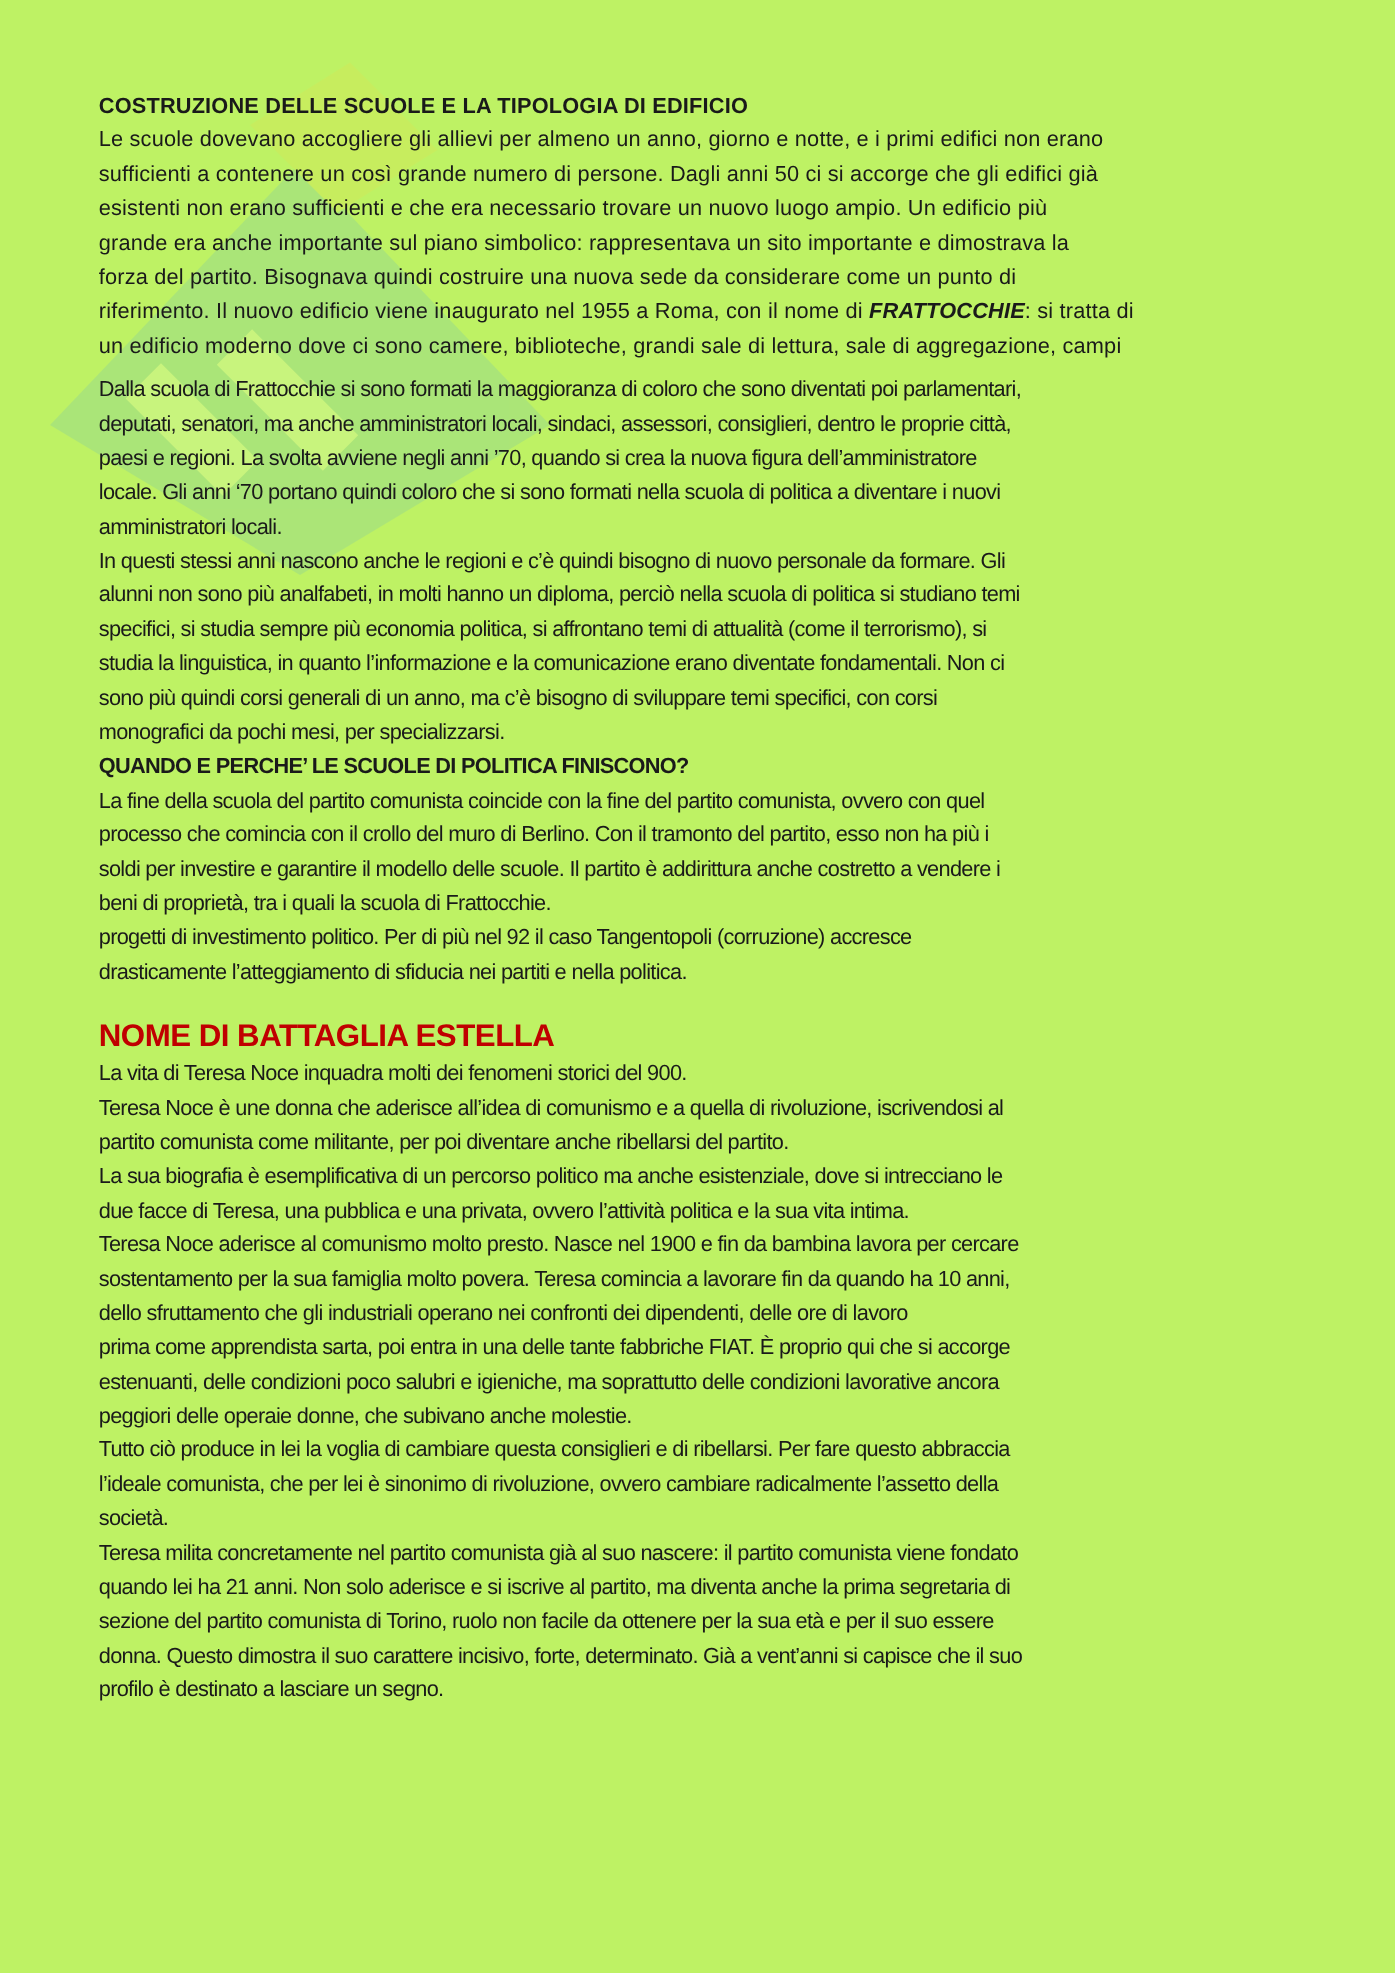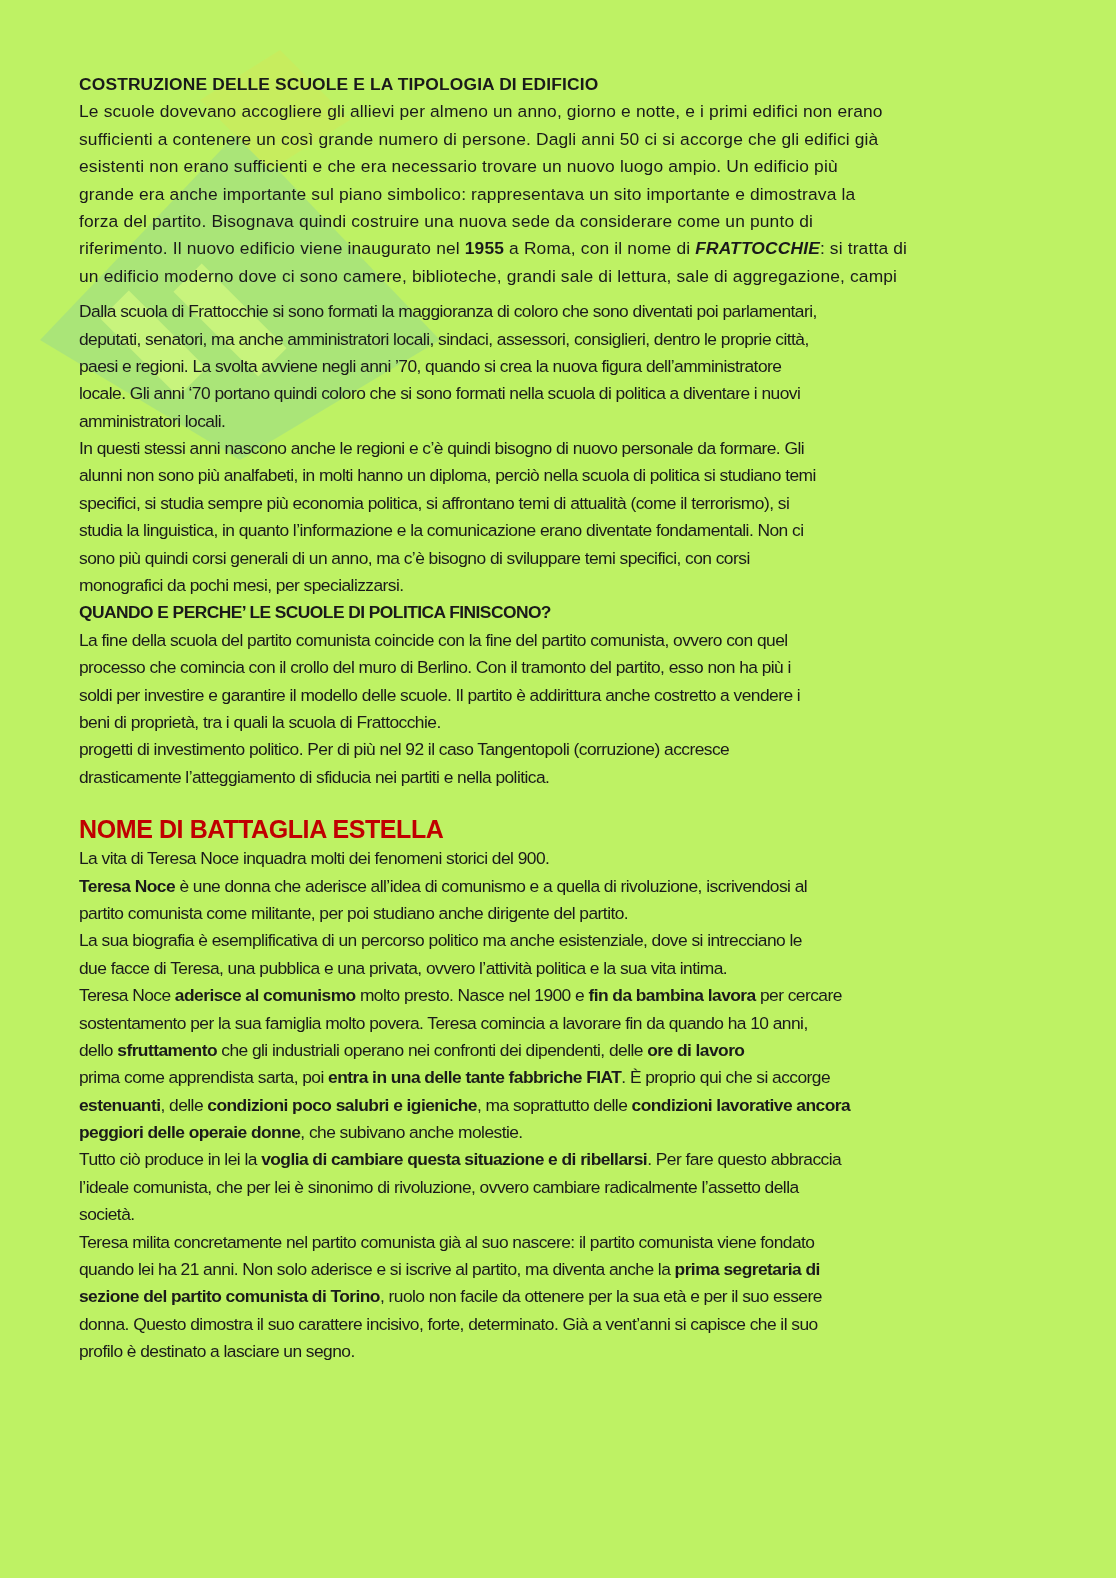--- a/index.html
+++ b/index.html
@@ -11,21 +11,21 @@
       font-family: "Liberation Sans", "DejaVu Sans", sans-serif;
       font-size: 17.4px; color: #1a1a1a; letter-spacing: -0.15px;
     }
     .line { height: 27.4px; line-height: 27.4px; white-space: nowrap; }
     .sec1 .line { letter-spacing: 0.15px; }
     .cond .line { letter-spacing: -0.55px; }
     .head { font-weight: bold; }
     .gap { height: 8px; }
     .gap-big { height: 22px; }
     .red-head { color: #c00000; font-weight: bold; font-size: 25px; height: 32px; line-height: 32px; letter-spacing: -0.4px; }
-    b, .b { font-weight: bold; }
+    b, .b { font-weight: normal; }
     .bi { font-weight: bold; font-style: italic; }
   </style>
 </head>
 <body>
 
 <div class="page">
 
   <svg class="watermark" viewBox="0 0 440 420">
     <g opacity="0.16">
       <polygon points="20,300 220,90 420,300 220,420" fill="#4aa3df"></polygon>
@@ -69,32 +69,32 @@
       <div class="line">soldi per investire e garantire il modello delle scuole. Il partito è addirittura anche costretto a vendere i</div>
       <div class="line">beni di proprietà, tra i quali la scuola di Frattocchie.</div>
       <div class="line">progetti di investimento politico. Per di più nel 92 il caso Tangentopoli (corruzione) accresce</div>
       <div class="line">drasticamente l’atteggiamento di sfiducia nei partiti e nella politica.</div>
 
       <div class="gap-big"></div>
 
       <div class="red-head">NOME DI BATTAGLIA ESTELLA</div>
       <div class="line">La vita di Teresa Noce inquadra molti dei fenomeni storici del 900.</div>
       <div class="line"><span class="b">Teresa Noce</span><span> è une donna che aderisce all’idea di comunismo e a quella di rivoluzione, iscrivendosi al</span></div>
-      <div class="line">partito comunista come militante, per poi studiano anche dirigente del partito.</div>
+      <div class="line">partito comunista come militante, per poi diventare anche ribellarsi del partito.</div>
       <div class="line">La sua biografia è esemplificativa di un percorso politico ma anche esistenziale, dove si intrecciano le</div>
       <div class="line">due facce di Teresa, una pubblica e una privata, ovvero l’attività politica e la sua vita intima.</div>
 
       <div class="line"><span>Teresa Noce </span><span class="b">aderisce al comunismo</span><span> molto presto. Nasce nel 1900 e </span><span class="b">fin da bambina lavora</span><span> per cercare</span></div>
       <div class="line">sostentamento per la sua famiglia molto povera. Teresa comincia a lavorare fin da quando ha 10 anni,</div>
       <div class="line"><span>dello </span><span class="b">sfruttamento</span><span> che gli industriali operano nei confronti dei dipendenti, delle </span><span class="b">ore di lavoro</span></div>
       <div class="line"><span>prima come apprendista sarta, poi </span><span class="b">entra in una delle tante fabbriche FIAT</span><span>. È proprio qui che si accorge</span></div>
       <div class="line"><span class="b">estenuanti</span><span>, delle </span><span class="b">condizioni poco salubri e igieniche</span><span>, ma soprattutto delle </span><span class="b">condizioni lavorative ancora</span></div>
       <div class="line"><span class="b">peggiori delle operaie donne</span><span>, che subivano anche molestie.</span></div>
 
-      <div class="line"><span>Tutto ciò produce in lei la </span><span class="b">voglia di cambiare questa situazione e di ribellarsi</span><span>. Per fare questo abbraccia</span></div>
+      <div class="line"><span>Tutto ciò produce in lei la </span><span class="b">voglia di cambiare questa consiglieri e di ribellarsi</span><span>. Per fare questo abbraccia</span></div>
       <div class="line">l’ideale comunista, che per lei è sinonimo di rivoluzione, ovvero cambiare radicalmente l’assetto della</div>
       <div class="line">società.</div>
 
       <div class="line">Teresa milita concretamente nel partito comunista già al suo nascere: il partito comunista viene fondato</div>
       <div class="line"><span>quando lei ha 21 anni. Non solo aderisce e si iscrive al partito, ma diventa anche la </span><span class="b">prima segretaria di</span></div>
       <div class="line"><span class="b">sezione del partito comunista di Torino</span><span>, ruolo non facile da ottenere per la sua età e per il suo essere</span></div>
       <div class="line">donna. Questo dimostra il suo carattere incisivo, forte, determinato. Già a vent’anni si capisce che il suo</div>
       <div class="line">profilo è destinato a lasciare un segno.</div>
     </div>
 

